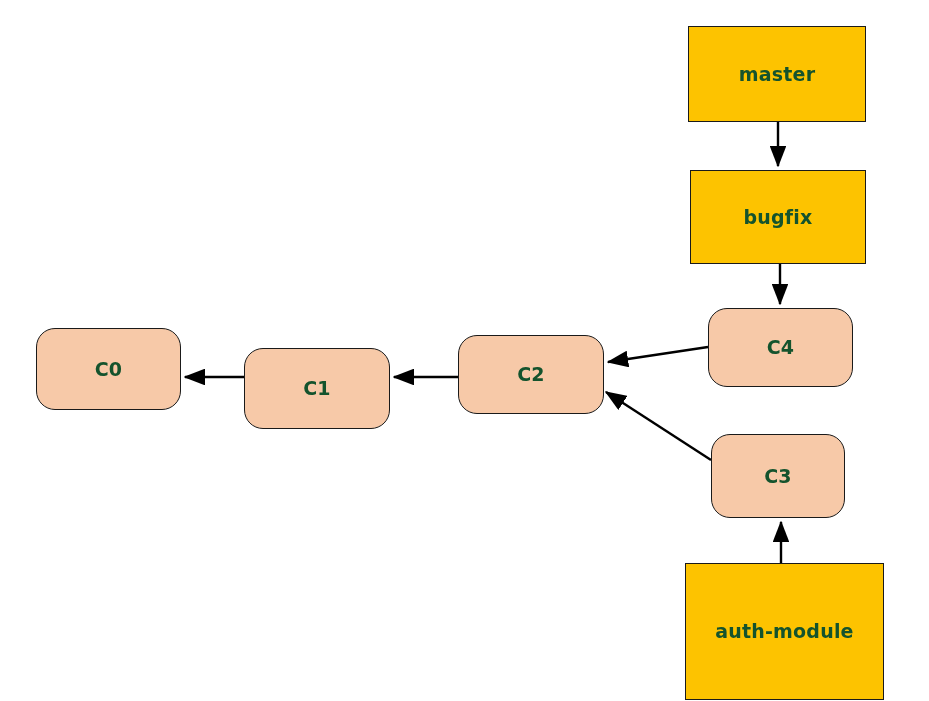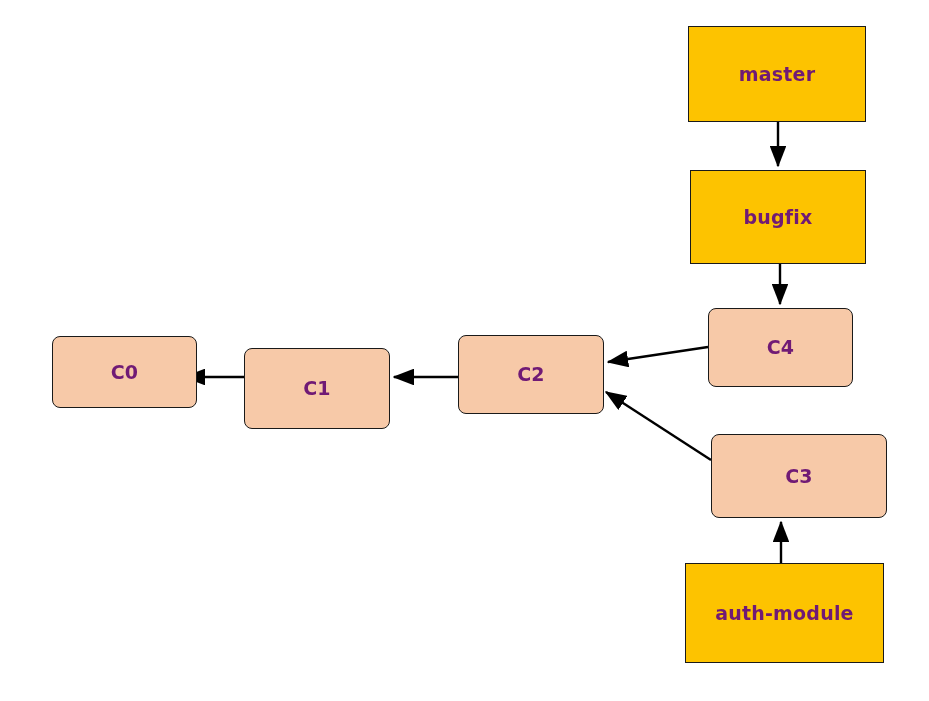--- a/index.html
+++ b/index.html
@@ -26,29 +26,29 @@
     height: 701px;
     pointer-events: none;
   }
   .node {
     position: absolute;
     box-sizing: border-box;
     display: flex;
     align-items: center;
     justify-content: center;
     border: 1.6px solid #1a1a1a;
-    color: #701a75;
+    color: #14532d;
     font-weight: bold;
     letter-spacing: 0.2px;
     text-align: center;
     line-height: 1.1;
   }
   .node.commit {
     background: #f7c9a8;
-    border-radius: 8px;
+    border-radius: 19px;
     font-size: 19px;
   }
   .node.branch {
     background: #fdc300;
     border-radius: 0;
     font-size: 19px;
   }
   .node-label {
     pointer-events: none;
   }
@@ -78,30 +78,30 @@
   <div id="nodes-layer">
       <div class="node branch" style="left: 688px; top: 26px; width: 178px; height: 96px;">
         <span class="node-label">master</span>
       </div>
       <div class="node branch" style="left: 690px; top: 170px; width: 176px; height: 94px; justify-content: center;">
         <span class="node-label">bugfix</span>
       </div>
       <div class="node commit" style="left: 708px; top: 308px; width: 145px; height: 79px;">
         <span class="node-label">C4</span>
       </div>
-      <div class="node commit" style="left: 36px; top: 336px; width: 145px; height: 72px; margin-left: 16px;">
+      <div class="node commit" style="left: 36px; top: 328px; width: 145px; height: 82px;">
         <span class="node-label">C0</span>
       </div>
       <div class="node commit" style="left: 244px; top: 348px; width: 146px; height: 81px;">
         <span class="node-label">C1</span>
       </div>
       <div class="node commit" style="left: 458px; top: 335px; width: 146px; height: 79px;">
         <span class="node-label">C2</span>
       </div>
-      <div class="node commit" style="left: 711px; top: 434px; width: 176px; height: 84px;">
+      <div class="node commit" style="left: 711px; top: 434px; width: 134px; height: 84px;">
         <span class="node-label">C3</span>
       </div>
-      <div class="node branch" style="left: 685px; top: 563px; width: 199px; height: 100px; text-align: right;">
+      <div class="node branch" style="left: 685px; top: 563px; width: 199px; height: 137px; text-align: right;">
         <span class="node-label">auth-module</span>
       </div>
     </div>
 
 </div>
 
 </body></html>

